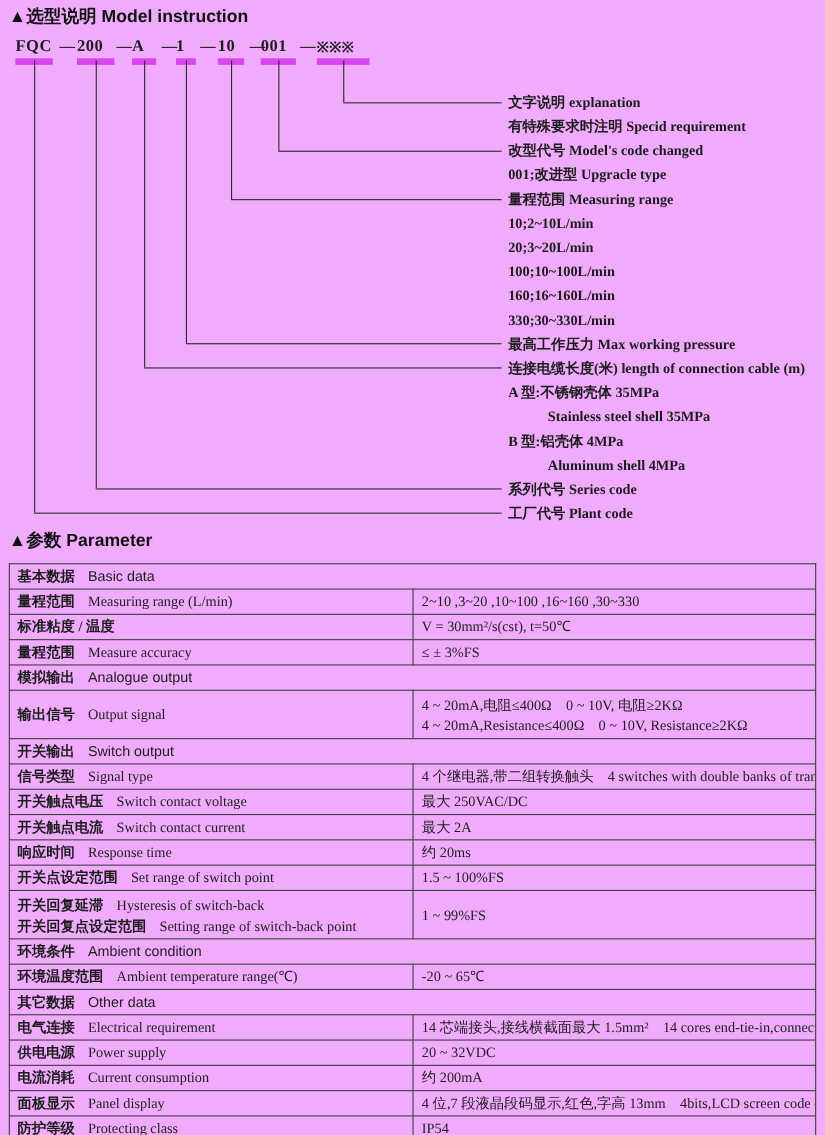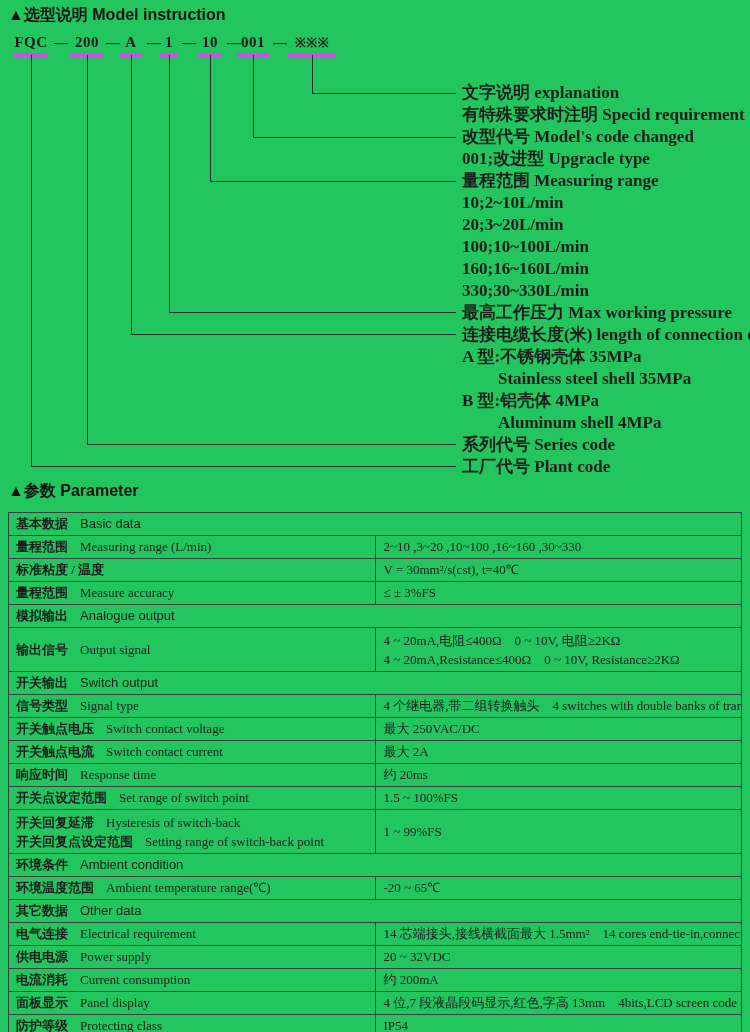--- a/index.html
+++ b/index.html
@@ -1,56 +1,56 @@
 <!DOCTYPE html>
 <html><head>
 <meta charset="utf-8">
 <style>
   html,body { margin:0; padding:0; }
   body { background:#e8e8e6; }
   .page {
     position:relative; width:750px; height:1032px; margin:0 auto;
-    background:#22c55e; color:#1c1c1c; overflow:hidden;
+    background:#f0abfc; color:#1c1c1c; overflow:hidden;
     font-family:"Liberation Serif", serif;
   }
   .h-title {
     position:absolute; left:8px; margin:0;
     font-family:"Liberation Sans", sans-serif; font-weight:700; font-size:16px;
     color:#111; white-space:nowrap;
   }
   #title1 { top:5px; }
   #title2 { top:481px; }
 
   
   .diagram { position:absolute; top:0; left:0; width:750px; height:478px; }
   .seg {
-    position:absolute; top:32px; height:21px; line-height:21px; text-align:center;
+    position:absolute; top:32px; height:21px; line-height:21px; text-align:left;
     font-weight:700; font-size:15px; letter-spacing:0.5px;
-    border-bottom:4px solid #d946ef; white-space:nowrap;
+    border-bottom:6px solid #d946ef; white-space:nowrap;
   }
   .s1{left:14px;width:34px;} .s2{left:70px;width:34px;} .s3{left:120px;width:22px;}
   .s4{left:160px;width:18px;} .s5{left:198px;width:24px;} .s6{left:237px;width:32px;}
   .s7{left:288px;width:48px;font-size:13px;}
   .dash {
     position:absolute; top:32px; width:14px; height:21px; line-height:21px;
     text-align:center; font-weight:700; font-size:14px;
   }
   .d1{left:54px;} .d2{left:106px;} .d3{left:147px;} .d4{left:182px;} .d5{left:227px;} .d6{left:273px;}
   .vline { position:absolute; top:55px; width:1px; background:#2a2a2a; }
   .v1{left:31px;height:411px;} .v2{left:87px;height:389px;} .v3{left:131px;height:279px;}
   .v4{left:169px;height:257px;} .v5{left:210px;height:126px;} .v6{left:253px;height:82px;}
   .v7{left:312px;height:38px;}
   .hline { position:absolute; height:1px; background:#2a2a2a; }
   .hl1{top:466px;left:31px;width:425px;} .hl2{top:444px;left:87px;width:369px;}
   .hl3{top:334px;left:131px;width:325px;} .hl4{top:312px;left:169px;width:287px;}
   .hl5{top:181px;left:210px;width:246px;} .hl6{top:137px;left:253px;width:203px;}
   .hl7{top:93px;left:312px;width:144px;}
   #diagram-labels { position:absolute; left:462px; top:82px; width:286px; }
   .dlabel {
-    height:22px; line-height:22px; font-size:17px; font-weight:600;
+    height:22px; line-height:22px; font-size:13px; font-weight:600;
     white-space:nowrap; color:#1c1c1c;
   }
   .dlabel.indent { padding-left:36px; }
 
   
   .ptable {
     position:absolute; top:512px; left:8px; width:734px;
     border-collapse:collapse; table-layout:fixed;
   }
   .ptable td { border:1px solid #3f3f3f; vertical-align:middle; overflow:hidden; }
@@ -142,21 +142,21 @@
           </td>
           <td class="value">
             <div>2~10 ,3~20 ,10~100 ,16~160 ,30~330</div>
           </td>
         </tr>
         <tr class="row">
           <td class="label">
             <div><span class="zh">标准粘度 / 温度</span></div>
           </td>
           <td class="value">
-            <div>V = 30mm²/s(cst),  t=40℃</div>
+            <div>V = 30mm²/s(cst),  t=50℃</div>
           </td>
         </tr>
         <tr class="row">
           <td class="label">
             <div><span class="zh">量程范围</span><span class="en">Measure accuracy</span></div>
           </td>
           <td class="value">
             <div>≤ ± 3%FS</div>
           </td>
         </tr>

